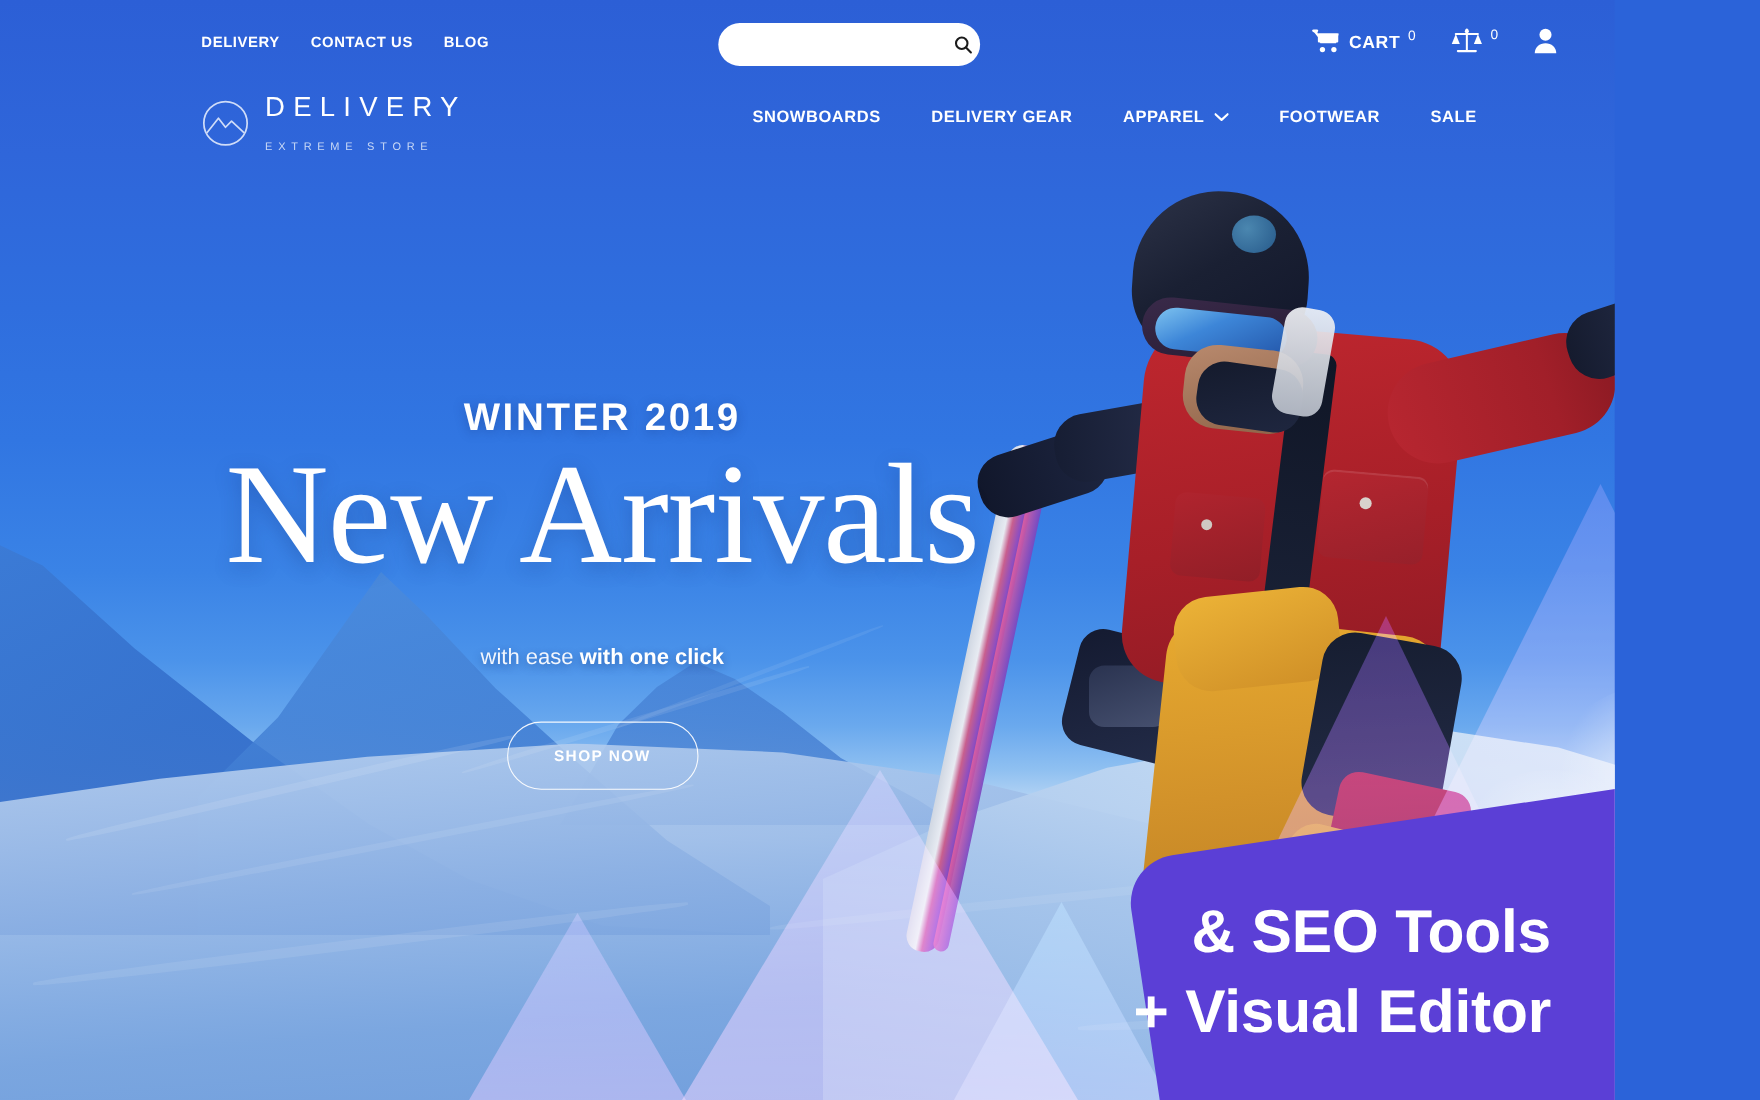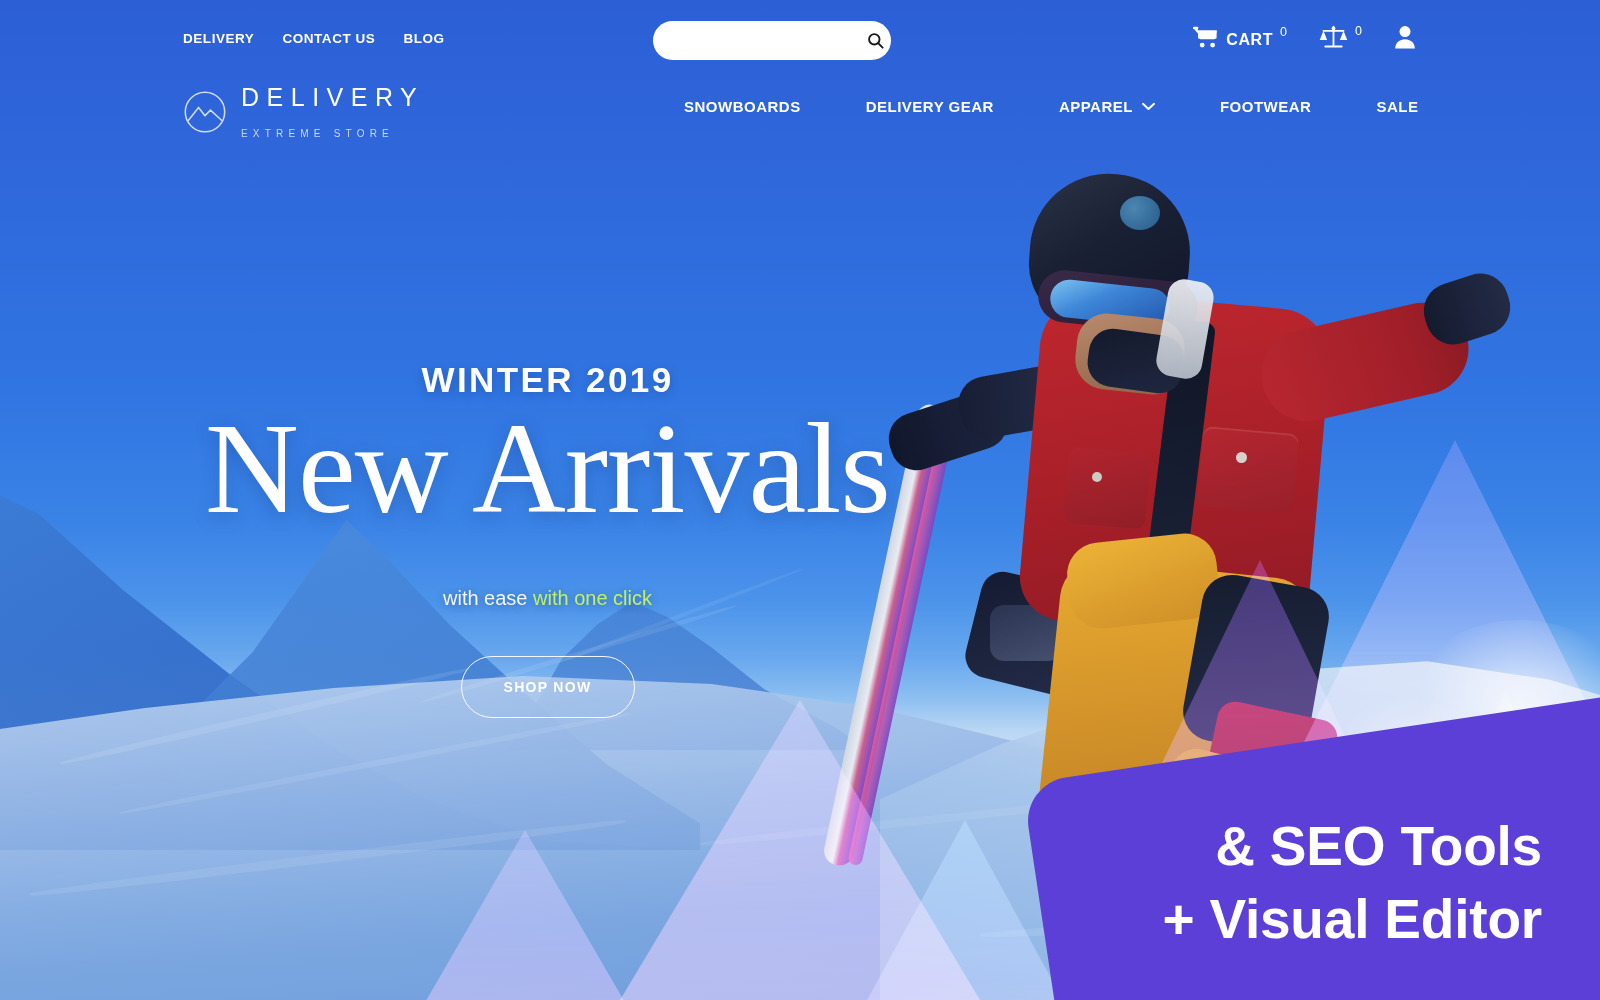--- a/index.html
+++ b/index.html
@@ -5,21 +5,21 @@
   * { margin:0; padding:0; box-sizing:border-box; }
   html, body {
     width:1600px; height:1000px;
     overflow:hidden;
     font-family:"Liberation Sans", sans-serif;
     background:#2b63d9;
   }
 
   #stage {
     position:relative;
-    width:1600px; height:1000px;
+    width:1468px; height:1000px;
     overflow:hidden;
   }
 
   
   .bg-sky {
     position:absolute; inset:0;
     background:
       linear-gradient(180deg,
         #2c5fd6 0%,
         #2f66da 14%,
@@ -122,21 +122,21 @@
 
   
   .logo { position:absolute; left:183px; top:85px; display:flex; align-items:center; gap:14px; z-index:40; }
   .logo .txt { color:#fff; }
   .logo .nm { font-size:25px; letter-spacing:7.5px; font-weight:400; line-height:1; }
   .logo .sub {
     font-size:10px; letter-spacing:5.2px; color:#c9d9f6; margin-top:18px; font-weight:400;
   }
   .mainnav {
     position:absolute; left:684px; top:98px;
-    display:flex; align-items:center; gap:65px; z-index:40;
+    display:flex; align-items:center; gap:46px; z-index:40;
   }
   .mainnav a {
     color:#fff; text-decoration:none; font-size:15px;
     font-weight:700; letter-spacing:.5px; display:flex; align-items:center; gap:9px;
   }
 
   
   .hero { position:absolute; left:0; top:360px; width:1095px; text-align:center; z-index:30; }
   .kicker {
     color:#fff; font-size:35px; font-weight:700; letter-spacing:2.4px;
@@ -145,21 +145,21 @@
   .headline {
     font-family:"Liberation Serif", serif;
     color:#fff; font-size:130px; line-height:1.03; font-weight:400;
     margin-top:2px; letter-spacing:-1px;
     text-shadow:0 4px 18px rgba(20,50,120,.30);
   }
   .sub1 {
     color:#f2f6fd; font-size:20px; line-height:1.38; margin-top:22px;
     text-shadow:0 2px 8px rgba(20,50,120,.45);
   }
-  .sub1 b { font-weight:400; color:#bef264; }
+  .sub1 b { font-weight:700; color:#ffffff; }
   .shopnow {
     margin:43px auto 0; display:block;
     width:174px; height:62px; border-radius:32px;
     border:1.6px solid rgba(255,255,255,.92);
     background:transparent; color:#fff; cursor:pointer;
     font-size:14px; font-weight:700; letter-spacing:1.3px;
     font-family:"Liberation Sans", sans-serif;
   }
 
   

